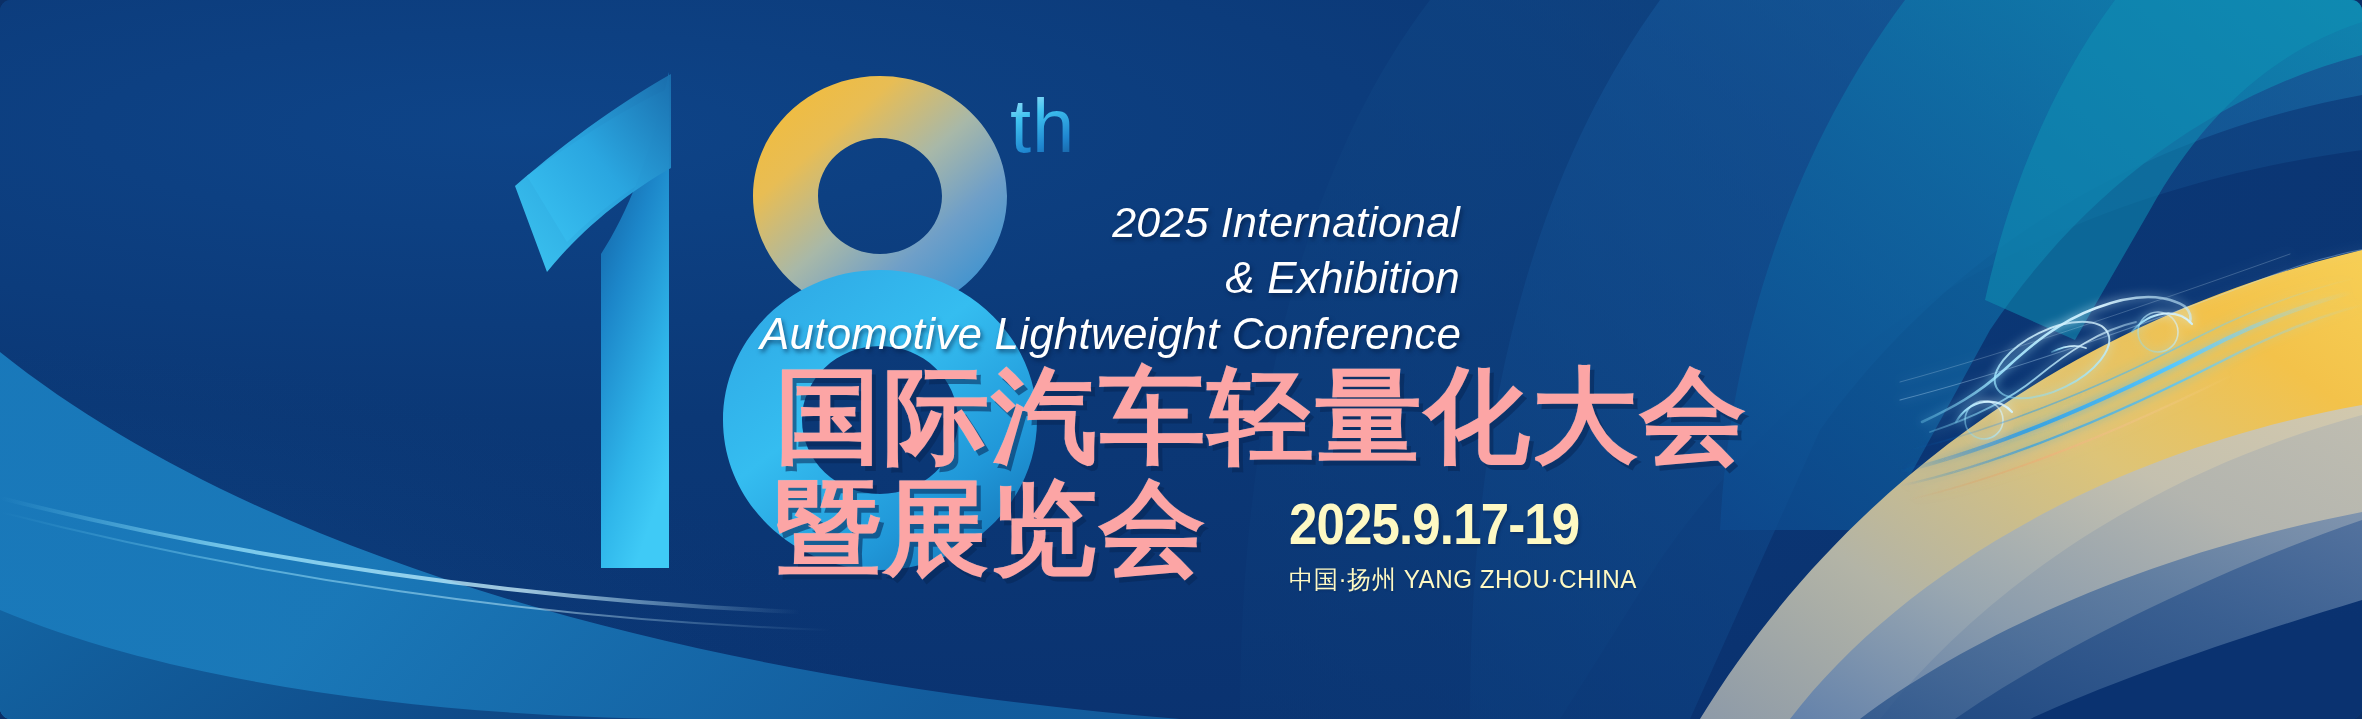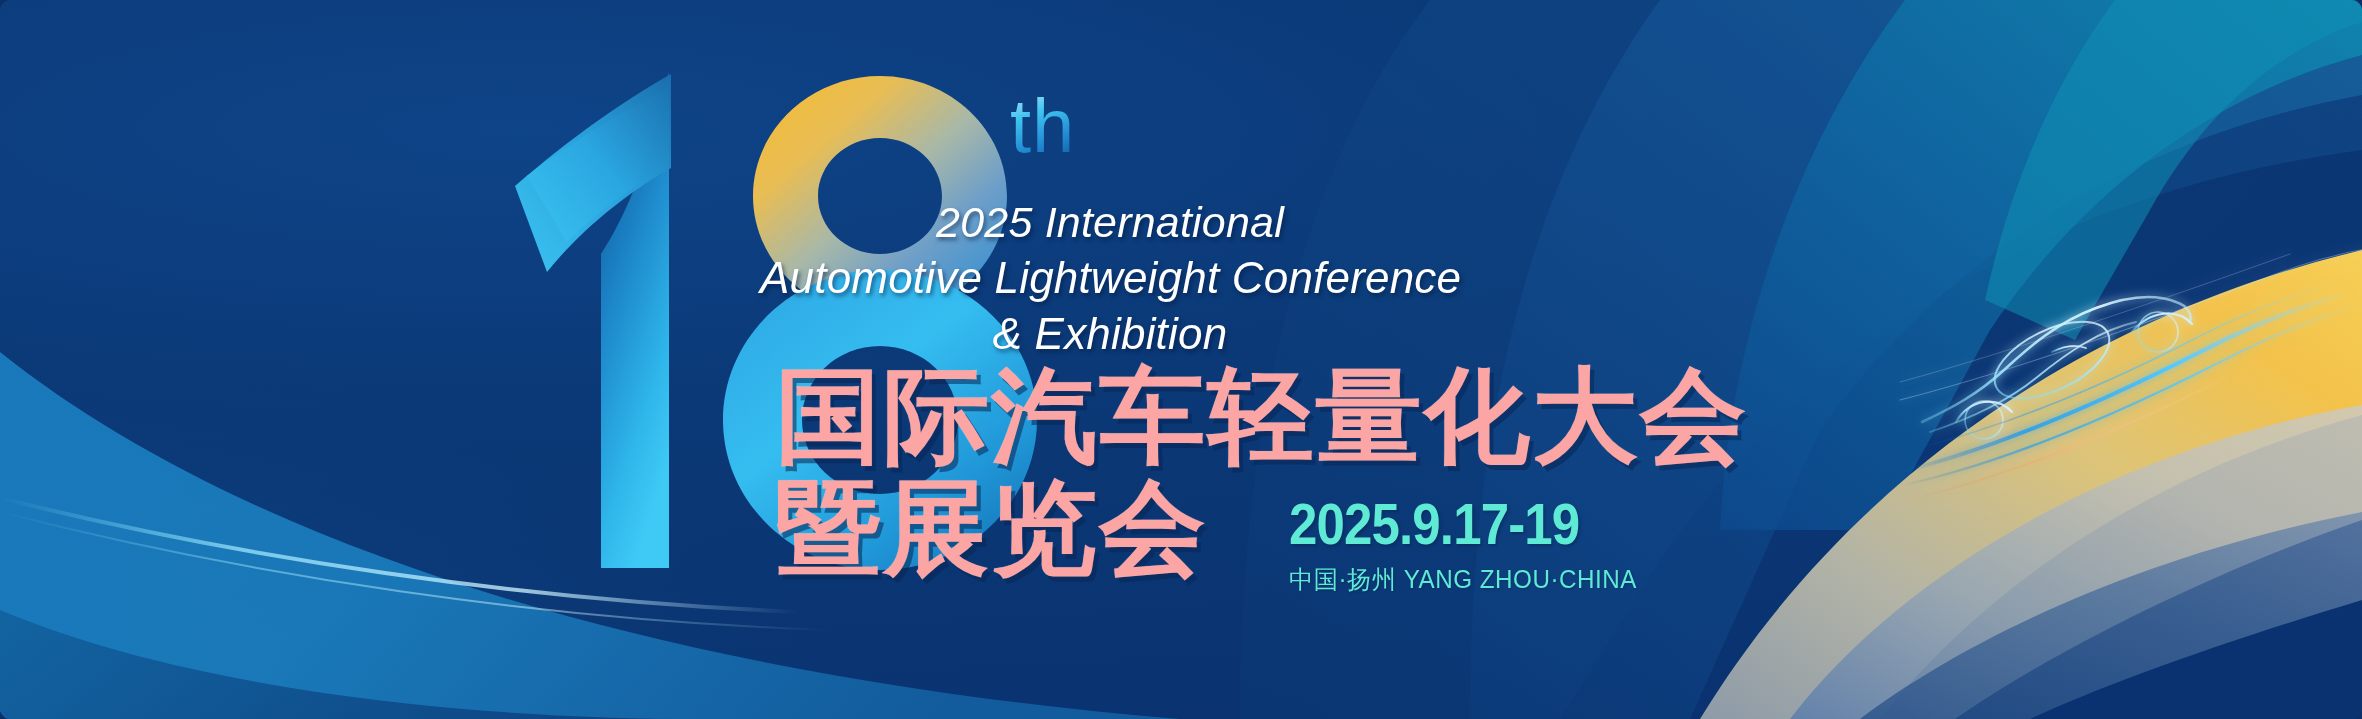--- a/index.html
+++ b/index.html
@@ -56,21 +56,21 @@
     text-align:center;
     color:#ffffff;
     font-style:italic;
     font-weight:400;
     font-size:44px;
     line-height:1.28;
     letter-spacing:0.2px;
     text-shadow:2px 3px 4px rgba(3,24,58,.55);
     font-family:"Liberation Sans", sans-serif;
   }
-  .eng-title .ln{ display:block; white-space:nowrap; }
+  .eng-title .ln{ display:block; white-space:nowrap;text-align:right; }
   .eng-title .ln1{ font-size:43px; }
   .eng-title .ln2{ font-size:44px; }
   .eng-title .ln3{ font-size:44px; }
 
   
   .cn-wrap{
     position:absolute;
     left:775px; top:360px;
     color:#fca5a5;
   }
@@ -87,21 +87,21 @@
     font-family:"Liberation Sans", sans-serif;
     transform:scaleX(1.02);
     transform-origin:left center;
   }
   .cn-line2{ position:relative; }
 
   
   .date-block{
     position:absolute;
     left:1289px; top:495px;
-    color:#5eead4;
+    color:#fef9c3;
   }
   .date-main{
     font-size:58px;
     font-weight:700;
     letter-spacing:-1px;
     line-height:1;
     transform:scaleX(.88);
     transform-origin:left top;
     white-space:nowrap;
     text-shadow:2px 2px 3px rgba(7,34,78,.45);
@@ -251,22 +251,22 @@
         <path fill="url(#g8Bot)" fill-rule="evenodd" d="M425,222 C512,222 582,290 582,372 C582,454 512,522 425,522 C338,522 268,454 268,372 C268,290 338,222 425,222 Z
                  M425,298 C382,298 347,331 347,372 C347,413 382,446 425,446 C468,446 503,413 503,372 C503,331 468,298 425,298 Z"></path>
       </g>
     </svg>
   </div>
 
   <div class="ordinal">th</div>
 
   <div class="eng-title">
     <span class="ln ln1">2025 International</span>
+    <span class="ln ln3">&amp; Exhibition</span>
     <span class="ln ln2">Automotive Lightweight Conference</span>
-    <span class="ln ln3">&amp; Exhibition</span>
   </div>
 
   <div class="cn-wrap">
     <span class="cn-line cn-line1">国际汽车轻量化大会</span>
     <span class="cn-line cn-line2">暨展览会</span>
   </div>
 
   <div class="date-block">
     <div class="date-main">2025.9.17-19</div>
     <div class="date-sub">中国·扬州 YANG ZHOU·CHINA</div>

